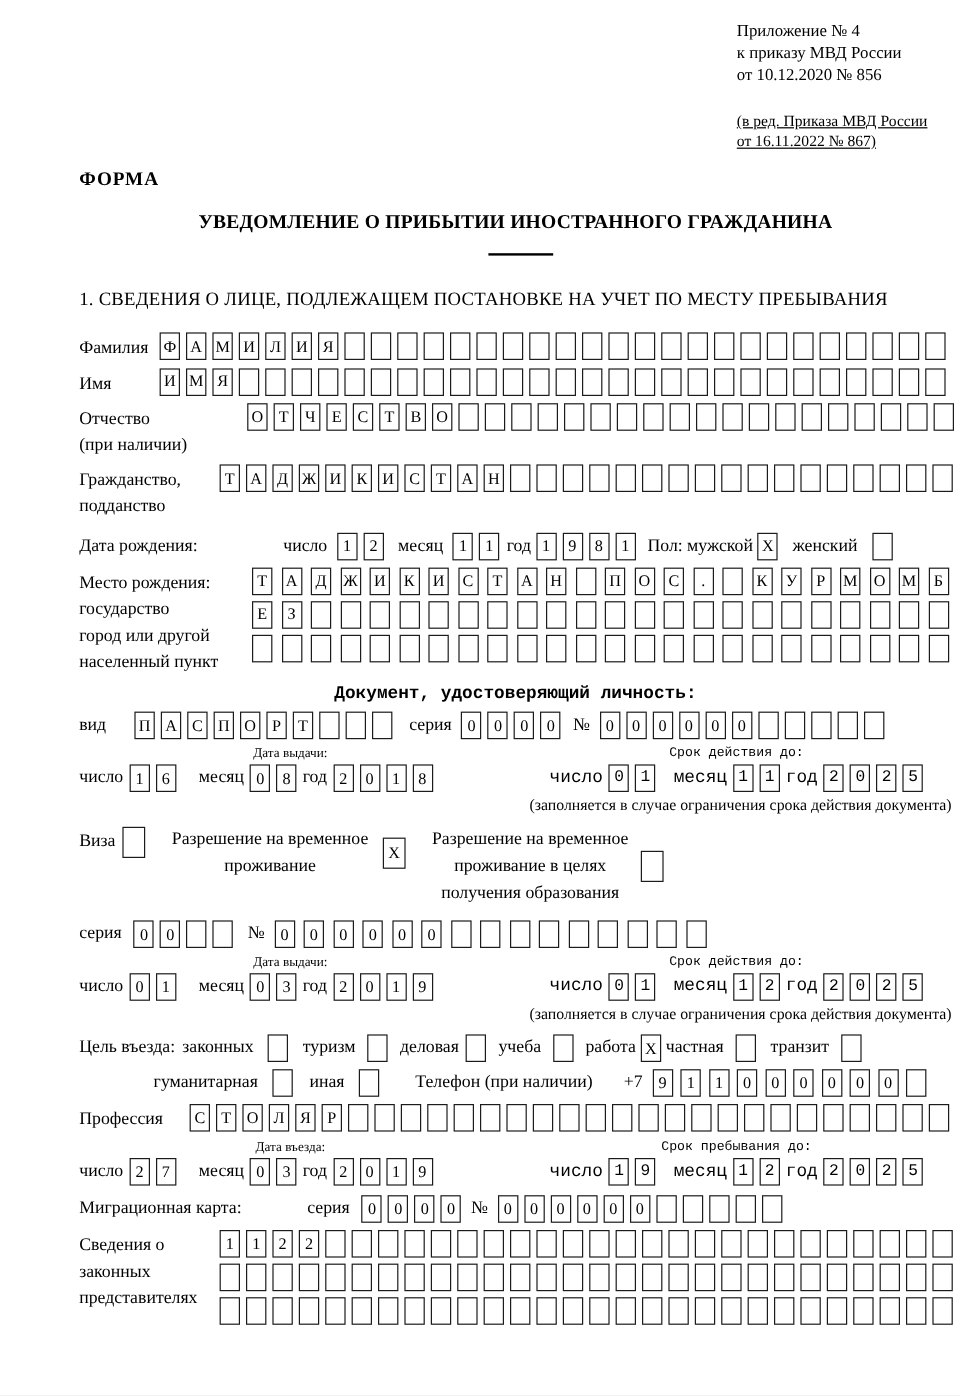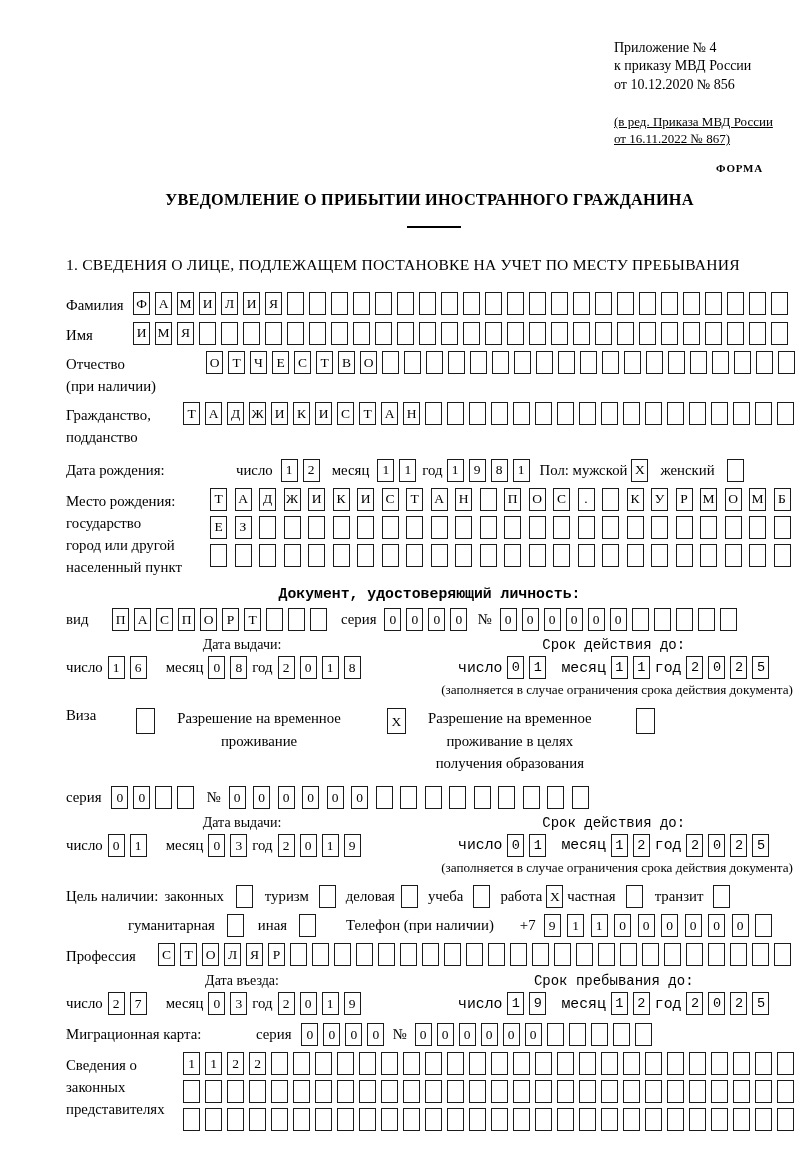--- a/index.html
+++ b/index.html
@@ -4,27 +4,27 @@
 <style>
   html,body { margin:0; padding:0; background:#e8e8e8; }
   .page {
     position:relative;
     width:800px; height:1163px;
     margin:0 auto;
     background:#ffffff;
     color:#000;
     font-family:"Liberation Serif","DejaVu Serif",serif;
     box-sizing:border-box;
-    padding:39px 7px 0 66px;
+    padding:18px 7px 0 66px;
     overflow:hidden;
   }
   
   .hdr { margin-left:548px; font-size:14px; line-height:1.32; }
   .hdr .ed { font-size:13px; margin-top:20px; line-height:1.3;text-decoration:underline; }
-  .forma { text-align:right; padding-right:30px; font-weight:700; font-size:11px; margin-top:14px; letter-spacing:0.8px; }
+  .forma { padding-right:30px; font-weight:700; font-size:16px; margin-top:14px; letter-spacing:0.8px; }
 
   .title { text-align:center; font-weight:700; font-size:16.3px; line-height:1.42; margin-top:14px; letter-spacing:0.2px; }
   .u-line { display:inline-block; width:54px; border-bottom:2px solid #000; margin-left:8px; }
 
   .sec { font-weight:400; font-size:15.6px; margin-top:22px; margin-bottom:18px; white-space:nowrap; letter-spacing:0.2px; }
 
   .row { display:flex; align-items:flex-start; margin-bottom:5px; font-size:14.8px; }
   .lbl { flex:0 0 auto; line-height:1.5; padding-top:2px; }
   .w46{width:46px}.w67{width:67px}.w92{width:92px}.w117{width:117px}.w140{width:140px}.w144{width:144px}.w170{width:170px}.w190{width:190px}
 
@@ -43,28 +43,28 @@
   .irow { display:flex; align-items:center; margin-bottom:6px; font-size:14.8px; white-space:nowrap; }
   .ml4{margin-left:4px}.ml6{margin-left:6px}.ml8{margin-left:8px}.ml10{margin-left:10px}
   .ml12{margin-left:12px}.ml14{margin-left:14px}.ml22{margin-left:22px}
   .ml26{margin-left:26px}.ml30{margin-left:30px}.ml62{margin-left:62px}
 
   .center-head { text-align:center; font-weight:700; font-size:14.8px; margin:8px 0 6px;font-family:Liberation Mono, monospace; }
 
   .dates { display:flex; margin-bottom:2px; font-size:14.8px; }
   .dg-left { width:352px; flex:0 0 auto; }
   .dg-right { margin-left:40px;font-family:Liberation Mono, monospace; }
-  .dg-head { text-align:center; font-size:14px; margin-bottom:3px; }
+  .dg-head { text-align:center; font-size:11px; margin-bottom:3px; }
   .dg-fields { display:flex; align-items:center; gap:5px; }
   .fnote { text-align:right; font-size:13.2px; margin:3px 0 9px; }
 
   .intro { font-size:14.8px; line-height:1.8; margin-top:2px; }
 
   .cbrow { display:flex; align-items:flex-start; margin:6px 0 12px; font-size:14.8px; }
-  .cbitem { display:flex; align-items:flex-start;gap:34px; }
+  .cbitem { display:flex; align-items:center; }
   .cb-center { text-align:center; line-height:1.5; }
   .cbitem .cells { margin-top:1px; }
 </style>
 </head>
 <body>
 
 <div class="page">
 
   <div class="hdr">
     <div>Приложение № 4</div>
@@ -536,21 +536,21 @@
             <span class="cell">0</span>
             <span class="cell">2</span>
             <span class="cell">5</span>
           </span>
       </div>
     </div>
   </div>
   <div class="fnote">(заполняется в случае ограничения срока действия документа)</div>
 
   <div class="irow">
-    <span>Цель наличии:</span>
+    <span>Цель въезда:</span>
     <span class="ml6">законных</span>
     <span class="cells ml12">
         <span class="cell"></span>
       </span>
     <span class="ml12">туризм</span>
     <span class="cells ml10">
         <span class="cell"></span>
       </span>
     <span class="ml10">деловая</span>
     <span class="cells ml6">

